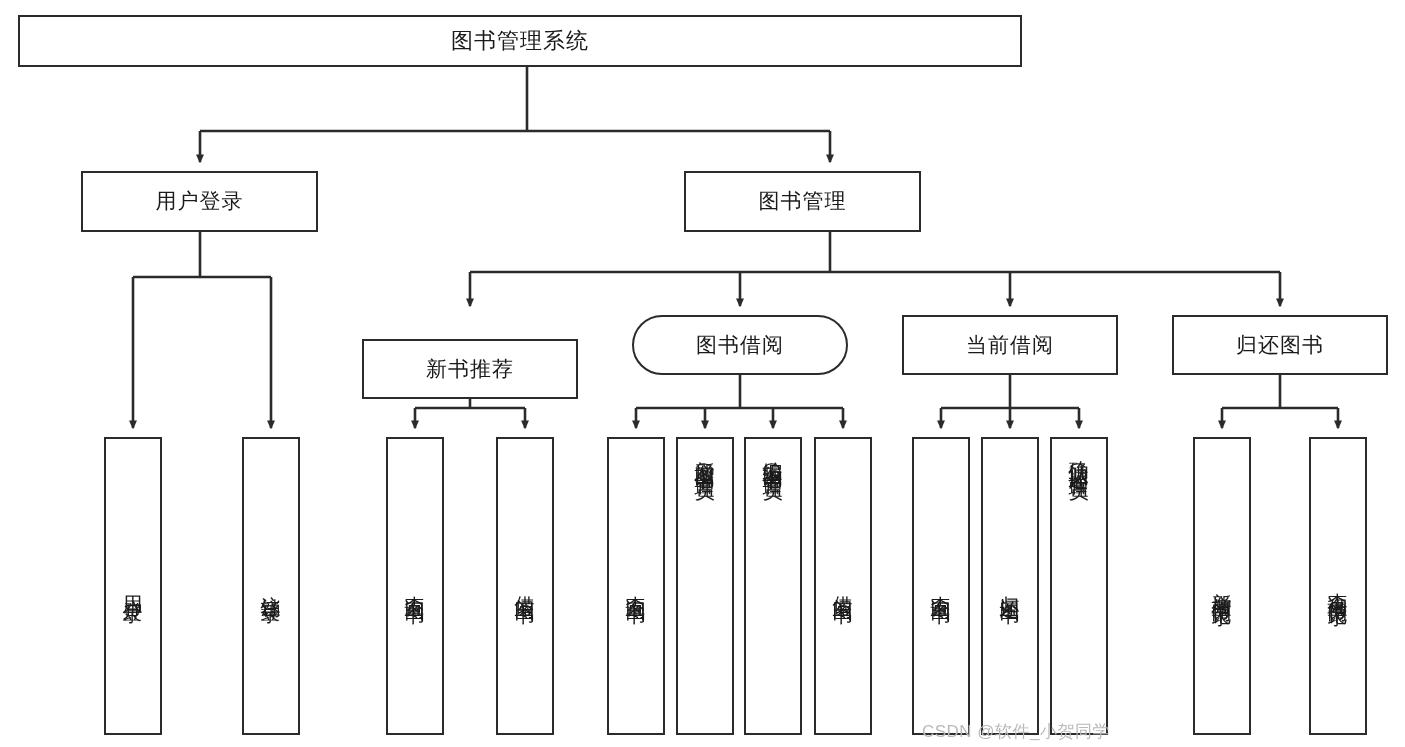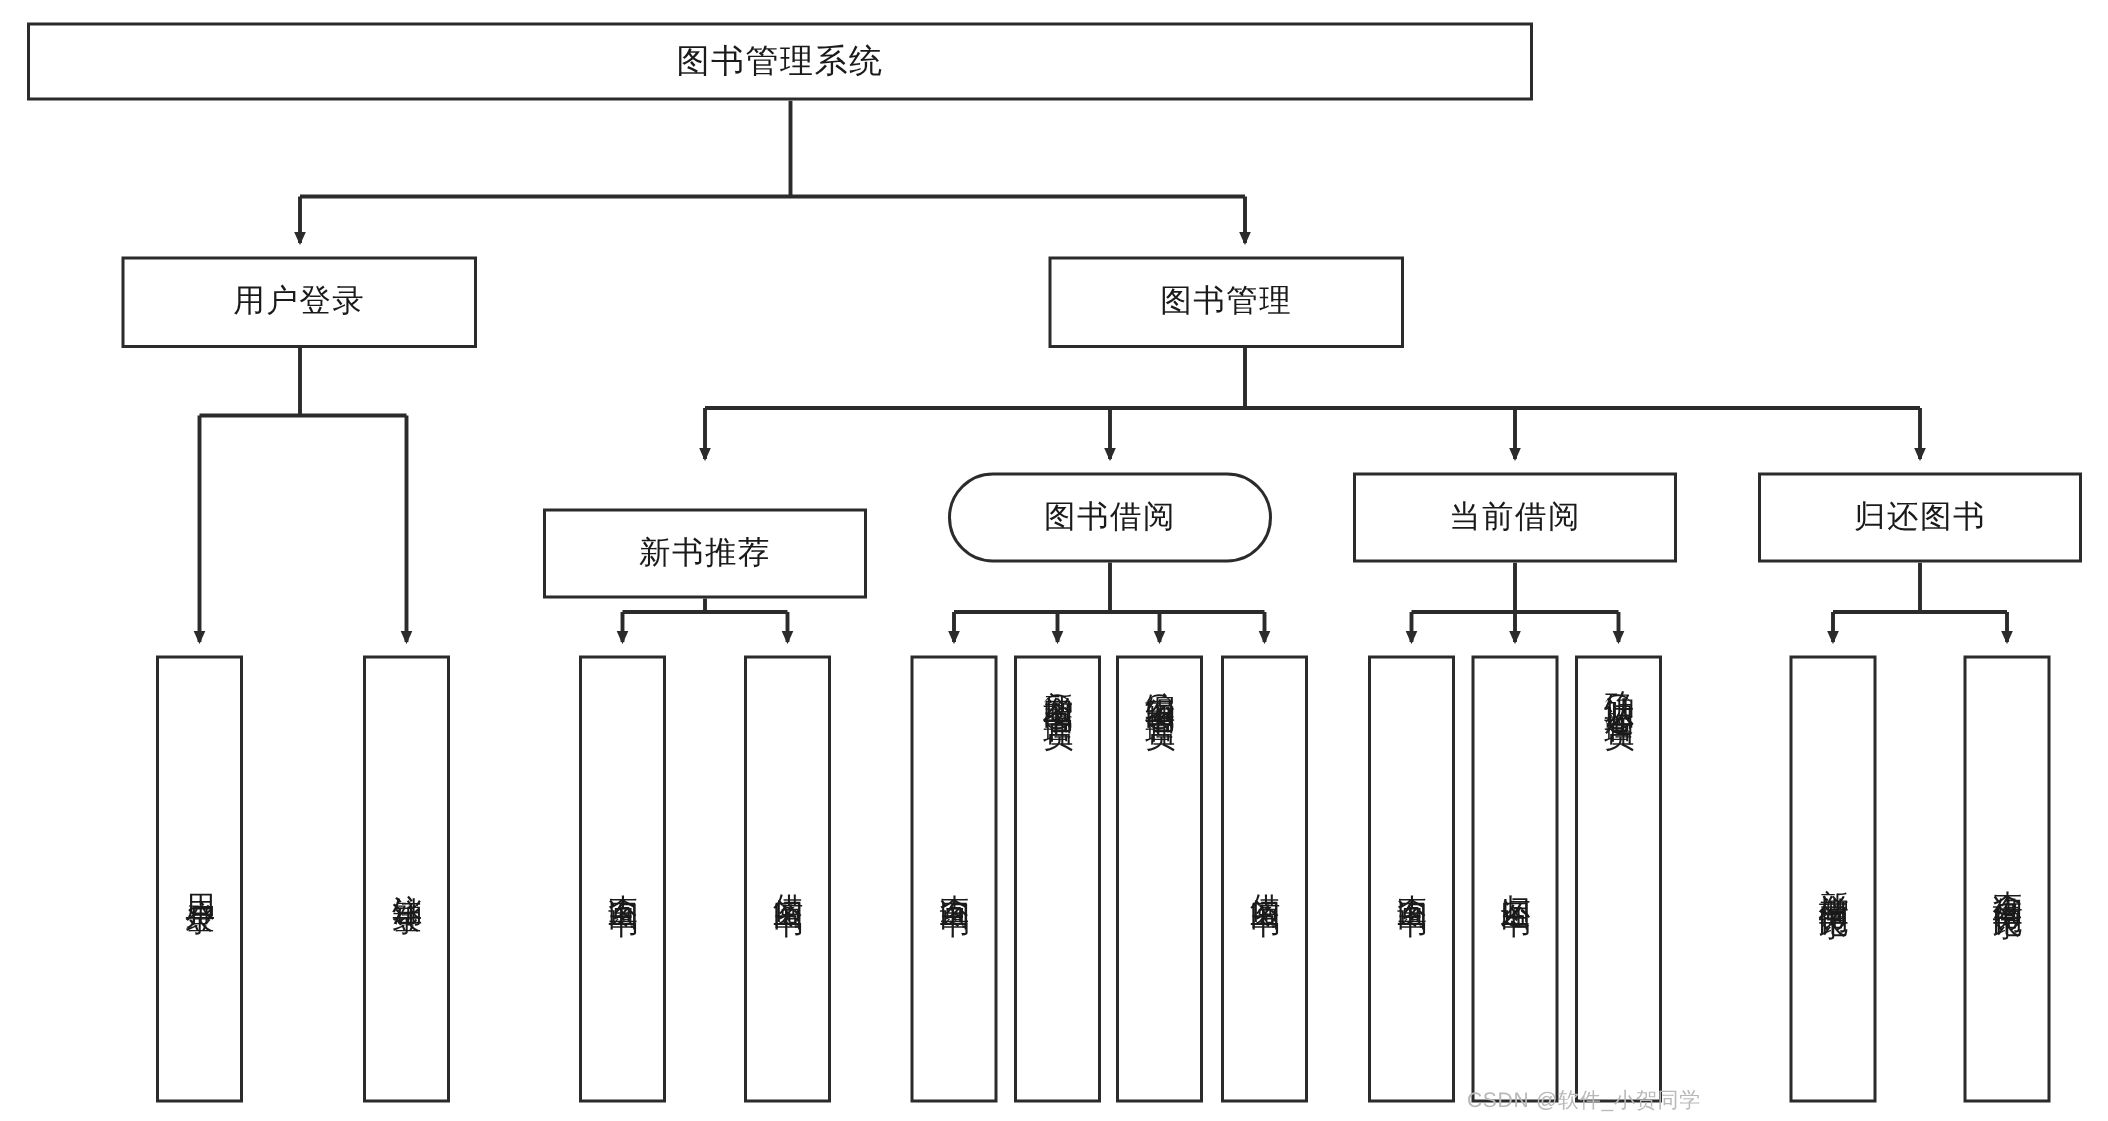--- a/index.html
+++ b/index.html
@@ -63,23 +63,23 @@
   }
   .node-vertical .node-label {
     writing-mode: vertical-rl;
     text-orientation: upright;
     font-size: 20px;
     letter-spacing: 3px;
     line-height: 1;
   }
   .watermark {
     position: absolute;
-    right: 0;
+    right: 24px;
     bottom: 4px;
-    font-size: 14px;
+    font-size: 17px;
     color: #b9b9b9;
     letter-spacing: 0.5px;
     white-space: nowrap;
     pointer-events: none;
   }
 </style>
 </head>
 <body>
 
 <div id="diagram-root">
@@ -135,21 +135,21 @@
     </g>
   </svg>
 
   <div class="node-box node-horizontal node-root" style="left:18px; top:15px; width:1004px; height:52px;">
     <span class="node-label">图书管理系统</span>
   </div>
 
   <div class="node-box node-horizontal" style="left:81px; top:171px; width:237px; height:61px;">
     <span class="node-label">用户登录</span>
   </div>
-  <div class="node-box node-horizontal" style="left:699px; top:171px; width:237px; height:61px;justify-content:center;">
+  <div class="node-box node-horizontal" style="left:684px; top:171px; width:237px; height:61px;justify-content:center;">
     <span class="node-label">图书管理</span>
   </div>
 
   <div class="node-box node-horizontal" style="left:362px; top:315px; width:216px; height:60px;margin-top:24px;">
     <span class="node-label">新书推荐</span>
   </div>
   <div class="node-box node-horizontal" style="left:632px; top:315px; width:216px; height:60px;border-radius:30px;">
     <span class="node-label">图书借阅</span>
   </div>
   <div class="node-box node-horizontal" style="left:902px; top:315px; width:216px; height:60px;">

